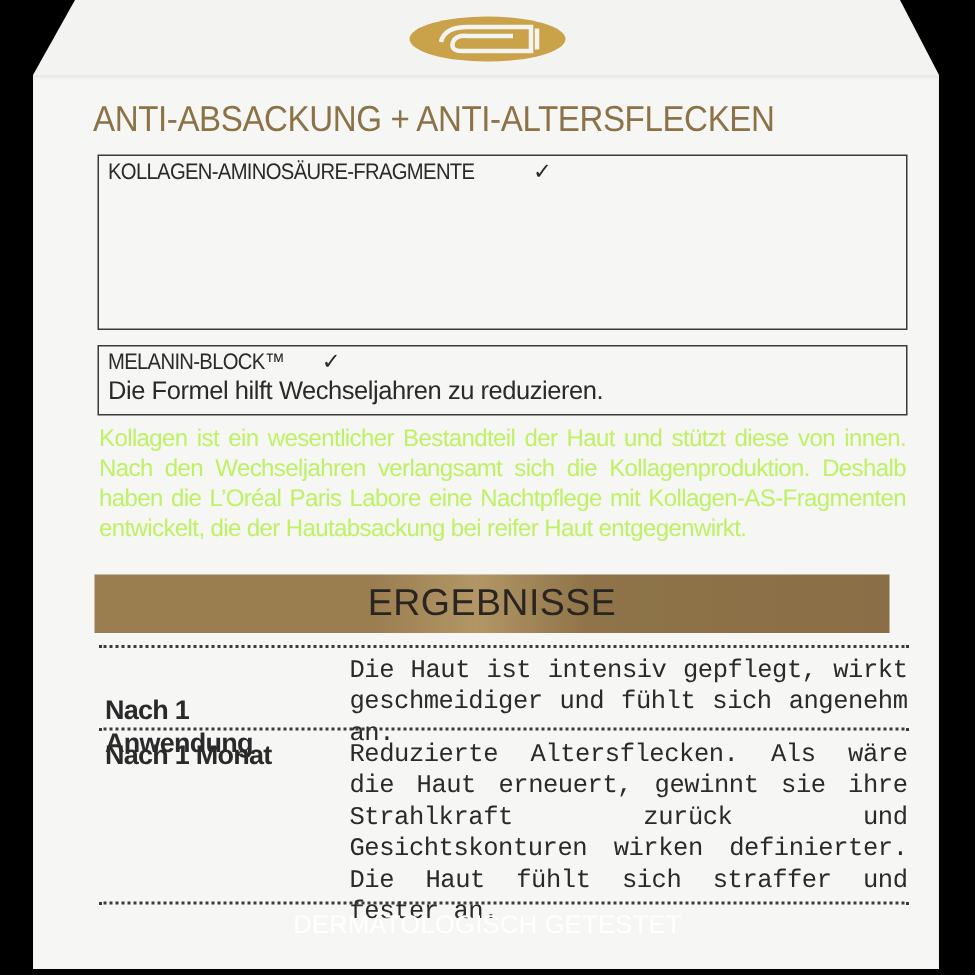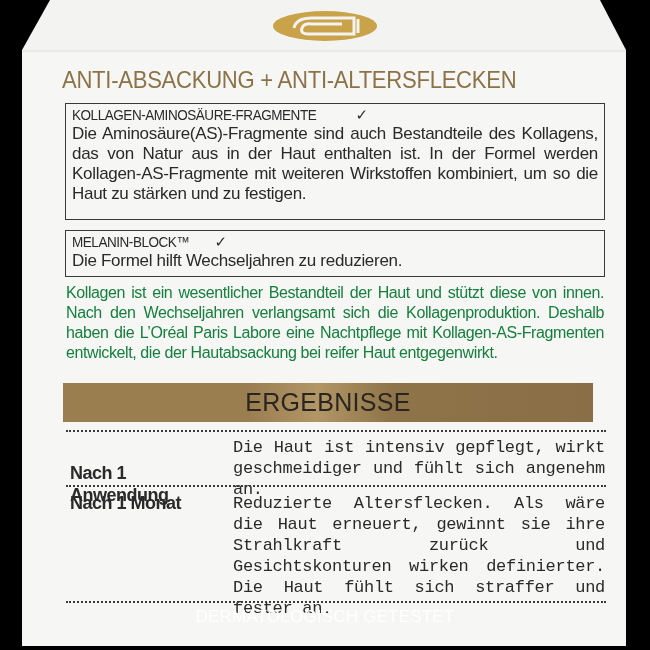--- a/index.html
+++ b/index.html
@@ -45,21 +45,21 @@
       display: inline-block;
     }
     .check { display: inline-block; margin-left: 12px; font-size: 15px; line-height: 19px; }
     .feature-body {
       font-size: 17px; line-height: 20px; text-align: justify;
       letter-spacing: -0.3px;
     }
     .intro {
       position: absolute; left: 66px; top: 283px; width: 538px;
       font-size: 16px; line-height: 20px; text-align: justify;
-      color: #15803d; letter-spacing: -0.4px;
+      color: #bef264; letter-spacing: -0.4px;
     }
     .results-bar {
       position: absolute; left: 63px; top: 383px; width: 530px; height: 39px;
       background: linear-gradient(90deg, #9a7e50 0%, #9a7e50 35%, #b29666 48%, #8e7448 62%, #8a6e47 100%);
       display: flex; align-items: center; justify-content: center;
     }
     .results-title {
       font-size: 25px; color: #2a2520; letter-spacing: 0.3px;
     }
     .dotted {
@@ -99,21 +99,20 @@
     <path d="M86 9 L86 23" stroke="#f3f3f2" stroke-width="3"></path>
   </svg>
 </div>
 
 <div class="panel"></div>
 
 <div class="headline">ANTI-ABSACKUNG + ANTI-ALTERSFLECKEN</div>
 
 <div class="feature-box one">
   <span class="feature-title">KOLLAGEN-AMINOSÄURE-FRAGMENTE</span><span class="check">✓</span>
-  <div class="feature-body">Die Aminosäure(AS)-Fragmente sind auch Bestandteile des Kollagens, das von Natur aus in der Haut enthalten ist. In der Formel werden Kollagen-AS-Fragmente mit weiteren Wirkstoffen kombiniert, um so die Haut zu stärken und zu festigen.</div>
 </div>
 
 <div class="feature-box two">
   <span class="feature-title">MELANIN-BLOCK™</span><span class="check">✓</span>
   <div class="feature-body">Die Formel hilft Wechseljahren zu reduzieren.</div>
 </div>
 
 <div class="intro">Kollagen ist ein wesentlicher Bestandteil der Haut und stützt diese von innen. Nach den Wechseljahren verlangsamt sich die Kollagenproduktion. Deshalb haben die L’Oréal Paris Labore eine Nachtpflege mit Kollagen-AS-Fragmenten entwickelt, die der Hautabsackung bei reifer Haut entgegenwirkt.</div>
 
 <div class="results-bar">

